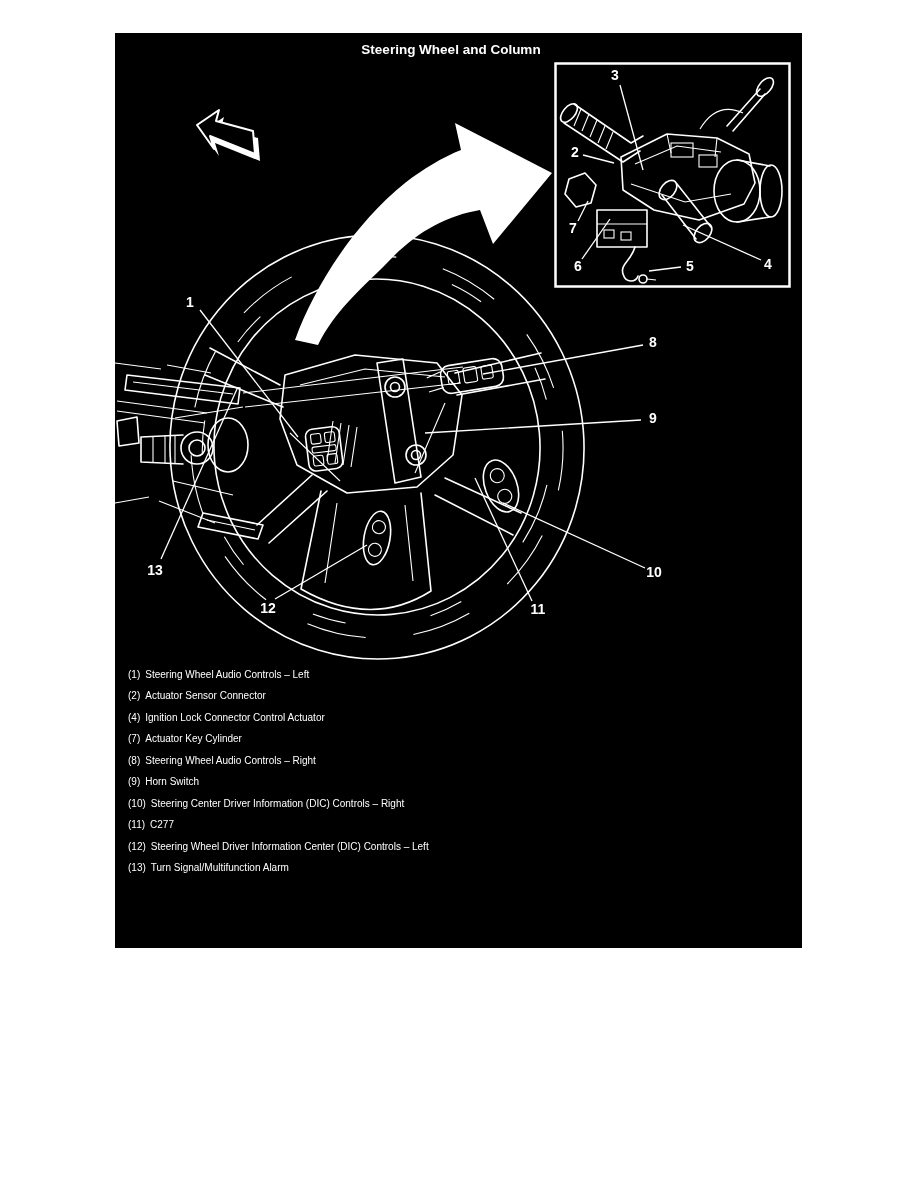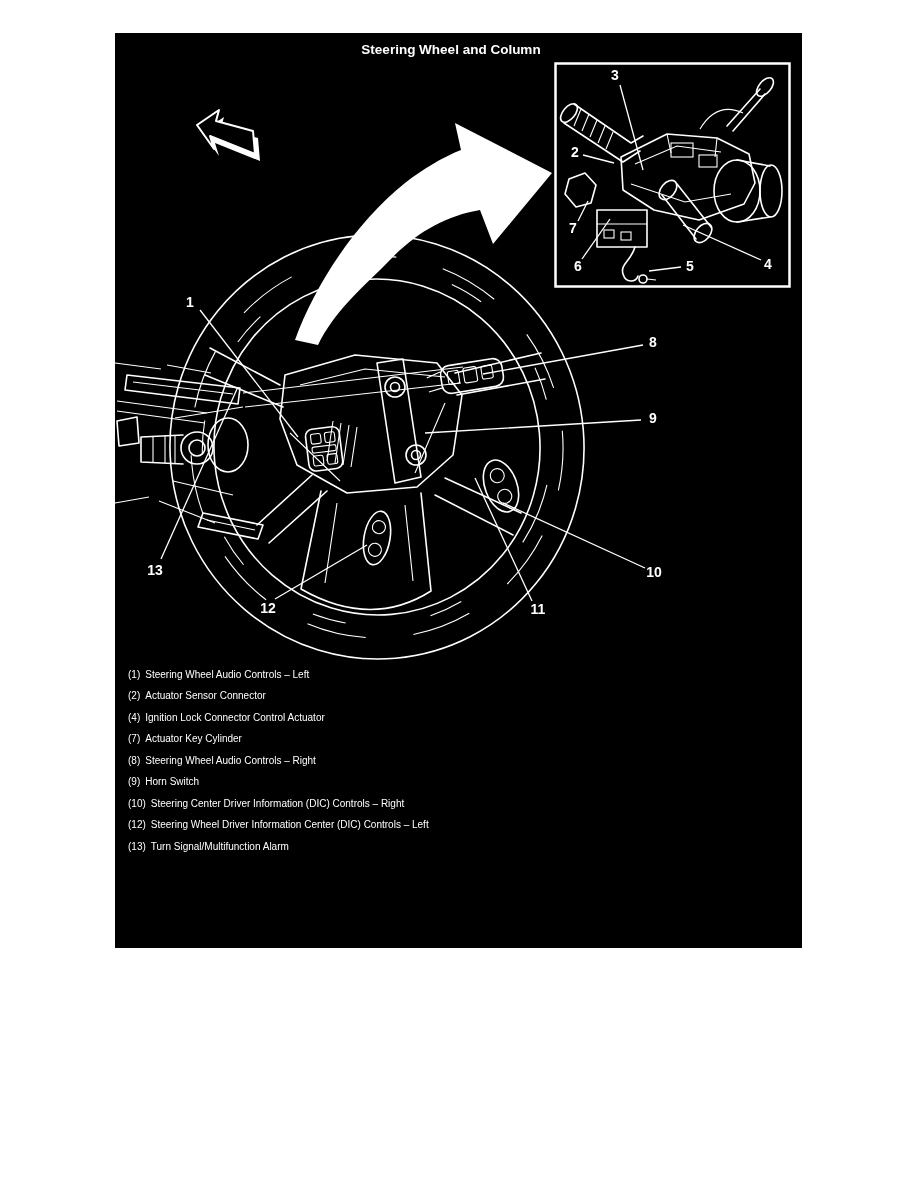--- a/index.html
+++ b/index.html
@@ -184,18 +184,19 @@
     </svg>
 
     <div class="legend">
       <div class="legend-row"><span class="num">(1)</span><span>Steering Wheel Audio Controls – Left</span></div>
       <div class="legend-row"><span class="num">(2)</span><span>Actuator Sensor Connector</span></div>
       <div class="legend-row"><span class="num">(4)</span><span>Ignition Lock Connector Control Actuator</span></div>
       <div class="legend-row"><span class="num">(7)</span><span>Actuator Key Cylinder</span></div>
       <div class="legend-row"><span class="num">(8)</span><span>Steering Wheel Audio Controls – Right</span></div>
       <div class="legend-row"><span class="num">(9)</span><span>Horn Switch</span></div>
       <div class="legend-row"><span class="num">(10)</span><span>Steering Center Driver Information (DIC) Controls – Right</span></div>
+      <div class="legend-row"><span class="num">(11)</span><span>C277</span></div>
       <div class="legend-row"><span class="num">(12)</span><span>Steering Wheel Driver Information Center (DIC) Controls – Left</span></div>
       <div class="legend-row"><span class="num">(13)</span><span>Turn Signal/Multifunction Alarm</span></div>
     </div>
 
   </div>
 </div>
 
 </body></html>

